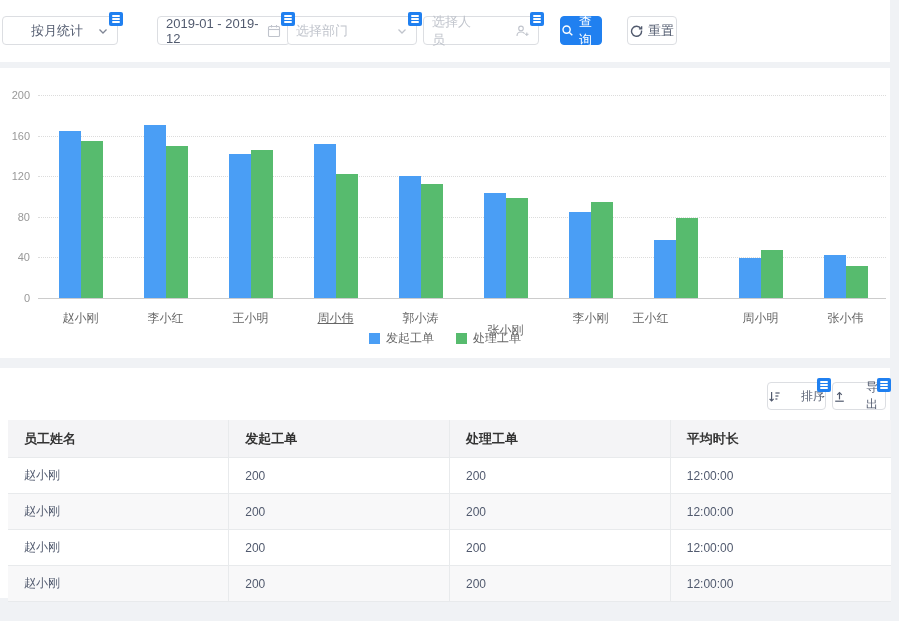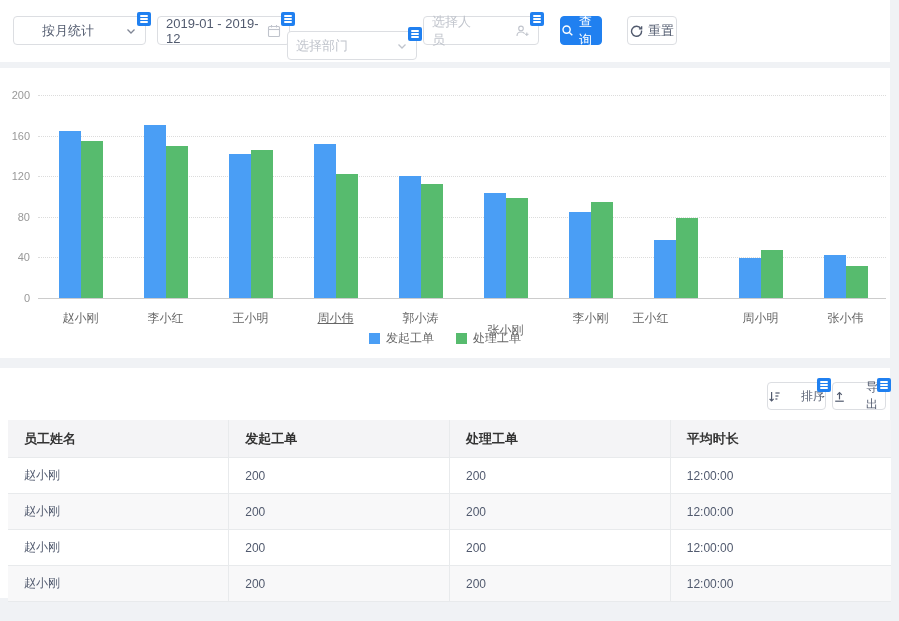--- a/index.html
+++ b/index.html
@@ -15,23 +15,23 @@
 
   
   .ctrl{
     position:absolute;top:16px;height:29px;box-sizing:border-box;
     border:1px solid #dcdee2;border-radius:4px;background:#fff;
     font-size:13px;color:#515a6e;display:flex;align-items:center;
     padding:0 8px;
   }
   .ctrl .grow{flex:1;}
   .placeholder{color:#c0c4cc;}
-  #stat-select{left:13px;width:133px;padding-left:28px;}
+  #stat-select{left:2px;width:116px;padding-left:28px;}
   #date-input{left:157px;width:133px;}
-  #dept-select{left:287px;width:130px;margin-top:15px;}
+  #dept-select{left:287px;width:130px;}
   #person-input{left:423px;width:116px;gap:37px;}
   .btn{
     position:absolute;top:16px;height:29px;box-sizing:border-box;
     border-radius:4px;font-size:13px;display:flex;align-items:center;
     justify-content:center;gap:5px;cursor:pointer;
   }
   #query-btn{left:560px;width:42px;background:#2080f0;border:1px solid #2080f0;color:#fff;}
   #reset-btn{left:627px;width:50px;background:#fff;border:1px solid #dcdee2;color:#515a6e;}
 
   .mini-badge{

